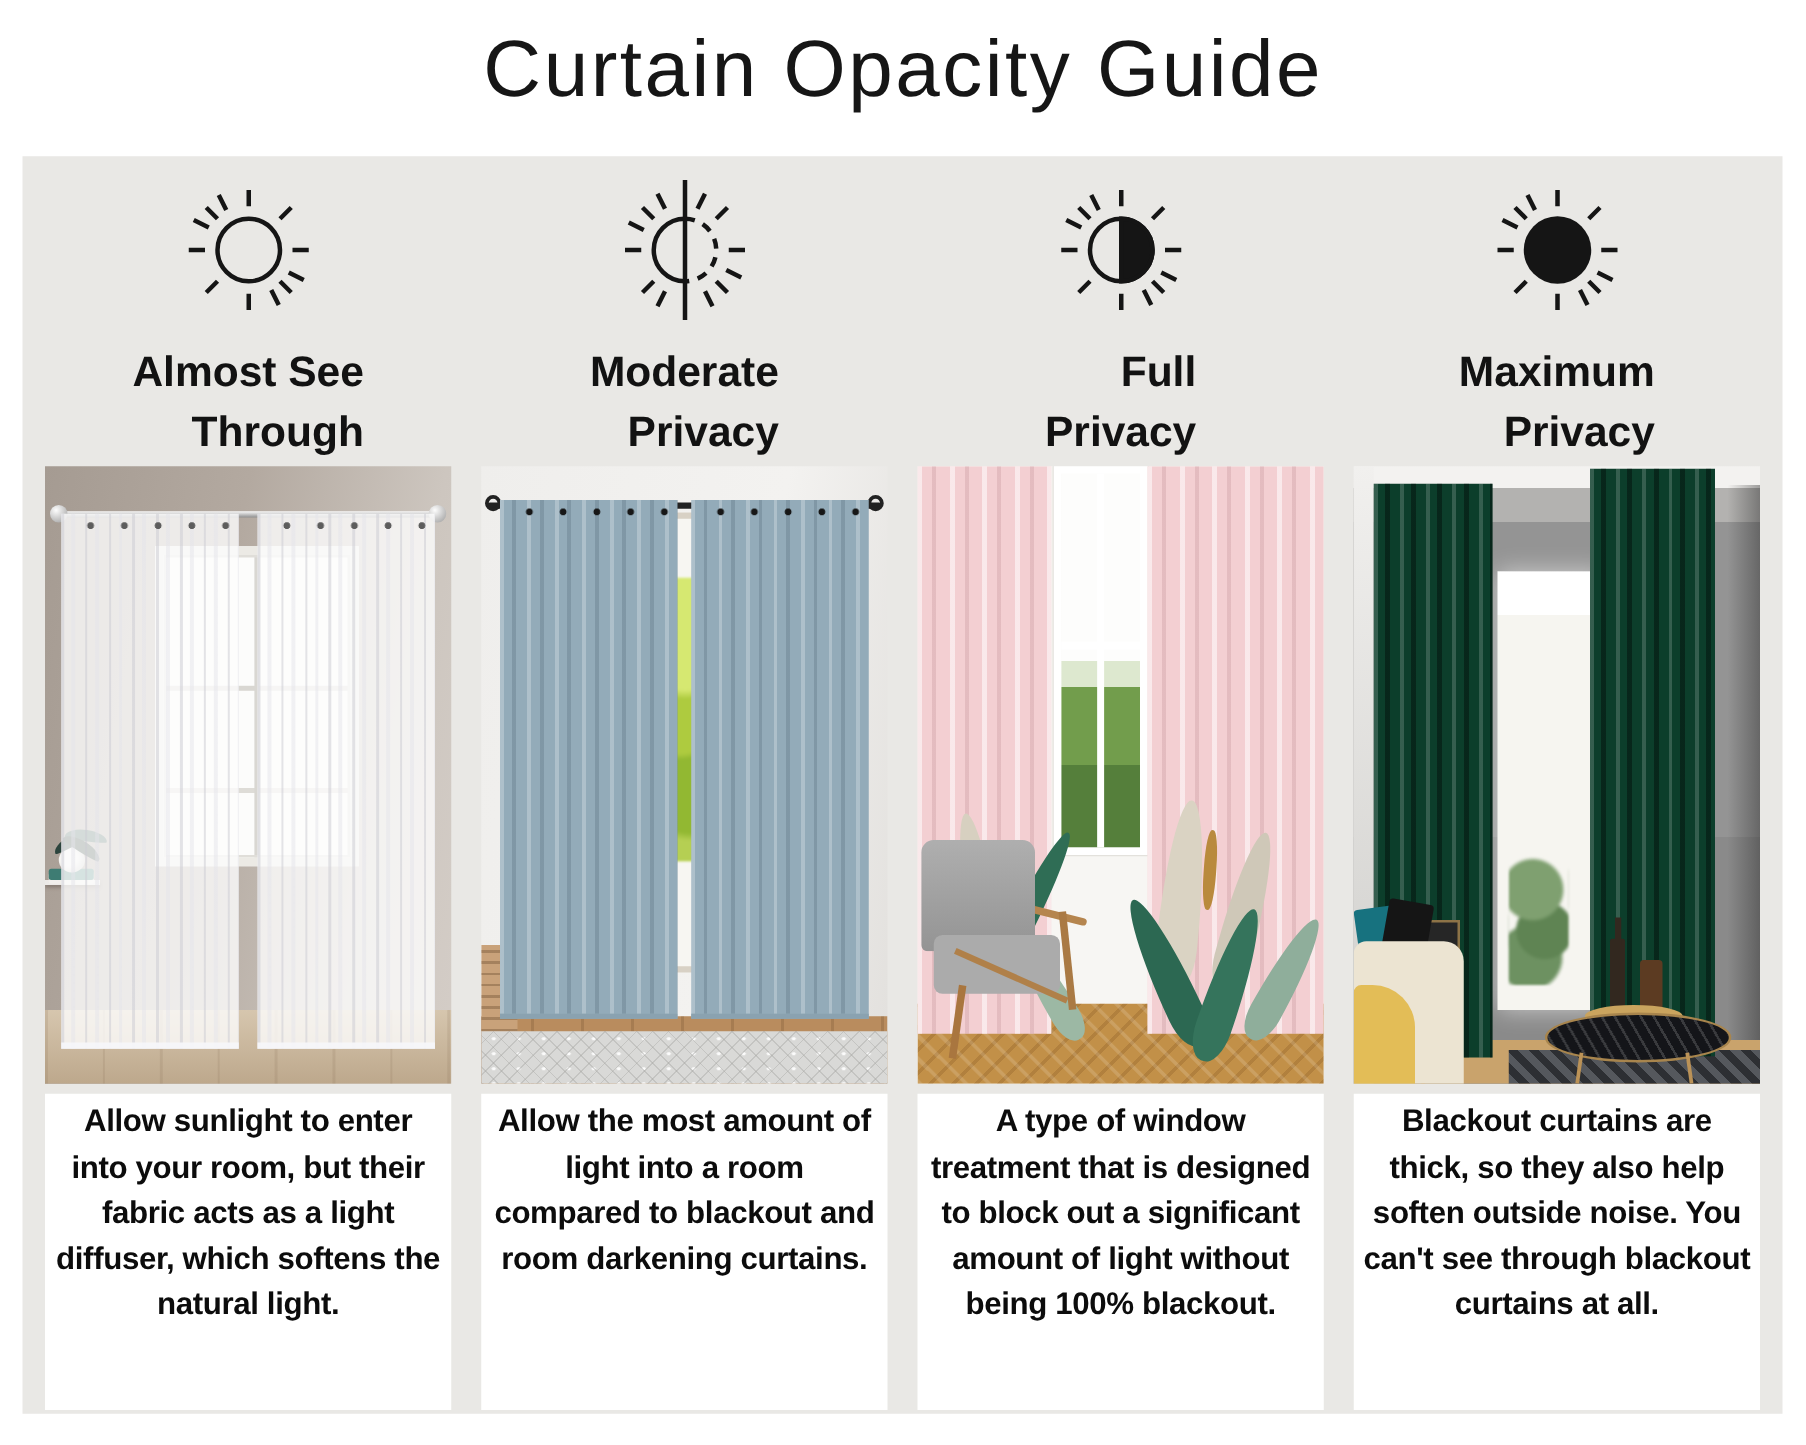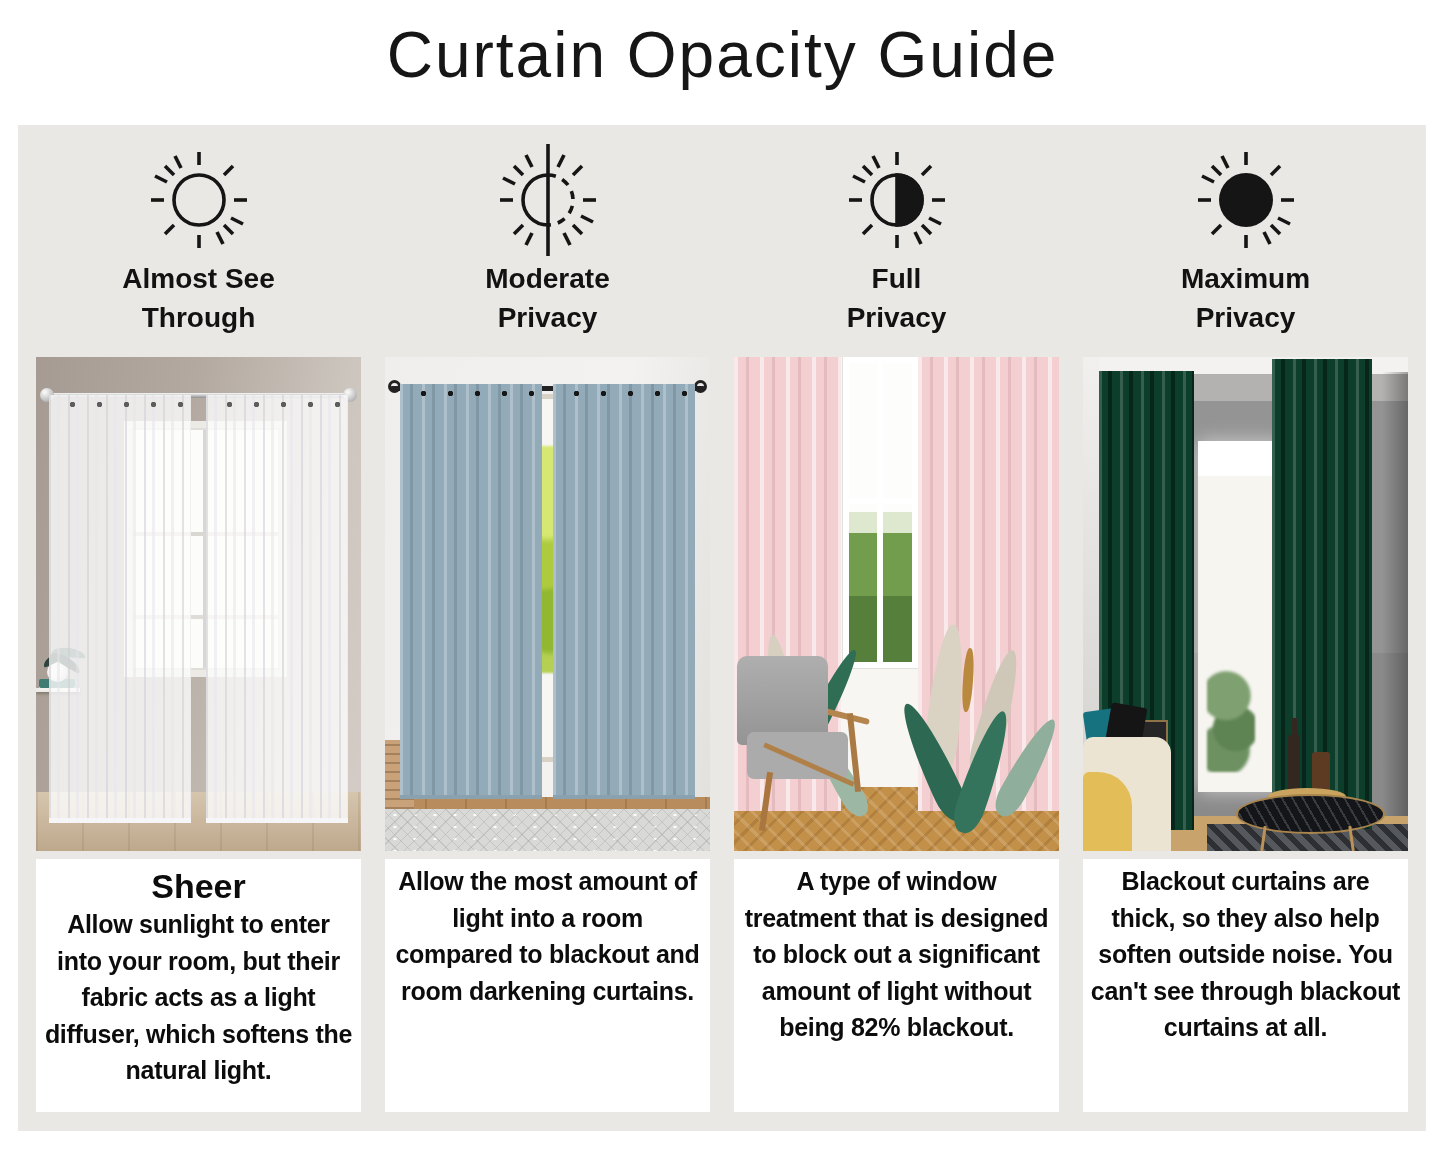--- a/index.html
+++ b/index.html
@@ -12,21 +12,21 @@
 
   
   .panel{position:absolute;left:18px;top:125px;width:1408px;height:1006px;background:#e9e8e5;
          display:flex;justify-content:center;gap:24px;box-sizing:border-box;padding-top:12px;}
 
   .column{width:325px;display:flex;flex-direction:column;align-items:center;}
 
   .icon-wrap{height:118px;display:flex;align-items:center;justify-content:center;margin-top:4px;}
   .icon-wrap svg{display:block;}
 
-  .privacy-label{margin-top:0;height:96px;text-align:center;font-size:28px;font-weight:700;
+  .privacy-label{margin-top:16px;height:96px;text-align:right;font-size:34px;font-weight:700;
                  line-height:1.4;white-space:pre-line;color:#121212;}
 
   .photo{position:relative;width:325px;height:494px;margin-top:2px;overflow:hidden;background:#ddd;}
   .photo *{position:absolute;}
 
   .textbox{width:325px;height:253px;background:#ffffff;margin-top:8px;text-align:center;
            box-sizing:border-box;padding:4px 6px;}
   .type-label{font-size:34px;font-weight:700;margin-top:4px;color:#0c0c0c;}
   .description{font-size:25px;font-weight:700;line-height:1.46;margin-top:0;
                letter-spacing:-0.3px;color:#0c0c0c;}
@@ -210,21 +210,20 @@
         <div class="p1-finial l"></div>
         <div class="p1-finial r"></div>
         <div class="p1-sheer left">
             <div class="grommets"></div>
           </div>
         <div class="p1-sheer right">
             <div class="grommets"></div>
           </div>
       </div>
       <div class="textbox">
-        <div class="type-label">Sheer</div>
         <div class="description">Allow sunlight to enter into your room, but their fabric acts as a light diffuser, which softens the natural light.</div>
       </div>
     </div>
 
     <div class="column">
       <div class="icon-wrap">
         <svg width="112" height="112" viewBox="0 0 112 112">
           <g stroke="#151515" stroke-width="3.6" fill="none">
             <line x1="56" y1="0" x2="56" y2="112"></line>
             <path d="M56,31 A25,25 0 0 0 56,81"></path>
@@ -309,21 +308,21 @@
         <div class="leaf lf8"></div>
         <div class="leaf lf9"></div>
         <div class="p3-arm"></div>
         <div class="p3-chairback"></div>
         <div class="p3-chairseat"></div>
         <div class="p3-armpost"></div>
         <div class="p3-brace"></div>
         <div class="p3-leg"></div>
       </div>
       <div class="textbox">
-        <div class="description">A type of window treatment that is designed to block out a significant amount of light without being 82% blackout.</div>
+        <div class="description">A type of window treatment that is designed to block out a significant amount of light without being 100% blackout.</div>
       </div>
     </div>
 
     <div class="column">
       <div class="icon-wrap">
         <svg width="112" height="112" viewBox="0 0 112 112">
           <circle cx="56" cy="56" r="27" fill="#151515"></circle>
           <g stroke="#151515" stroke-width="3.6">
             <line x1="56" y1="8" x2="56" y2="21"></line>
               <line x1="56" y1="91" x2="56" y2="104"></line>

